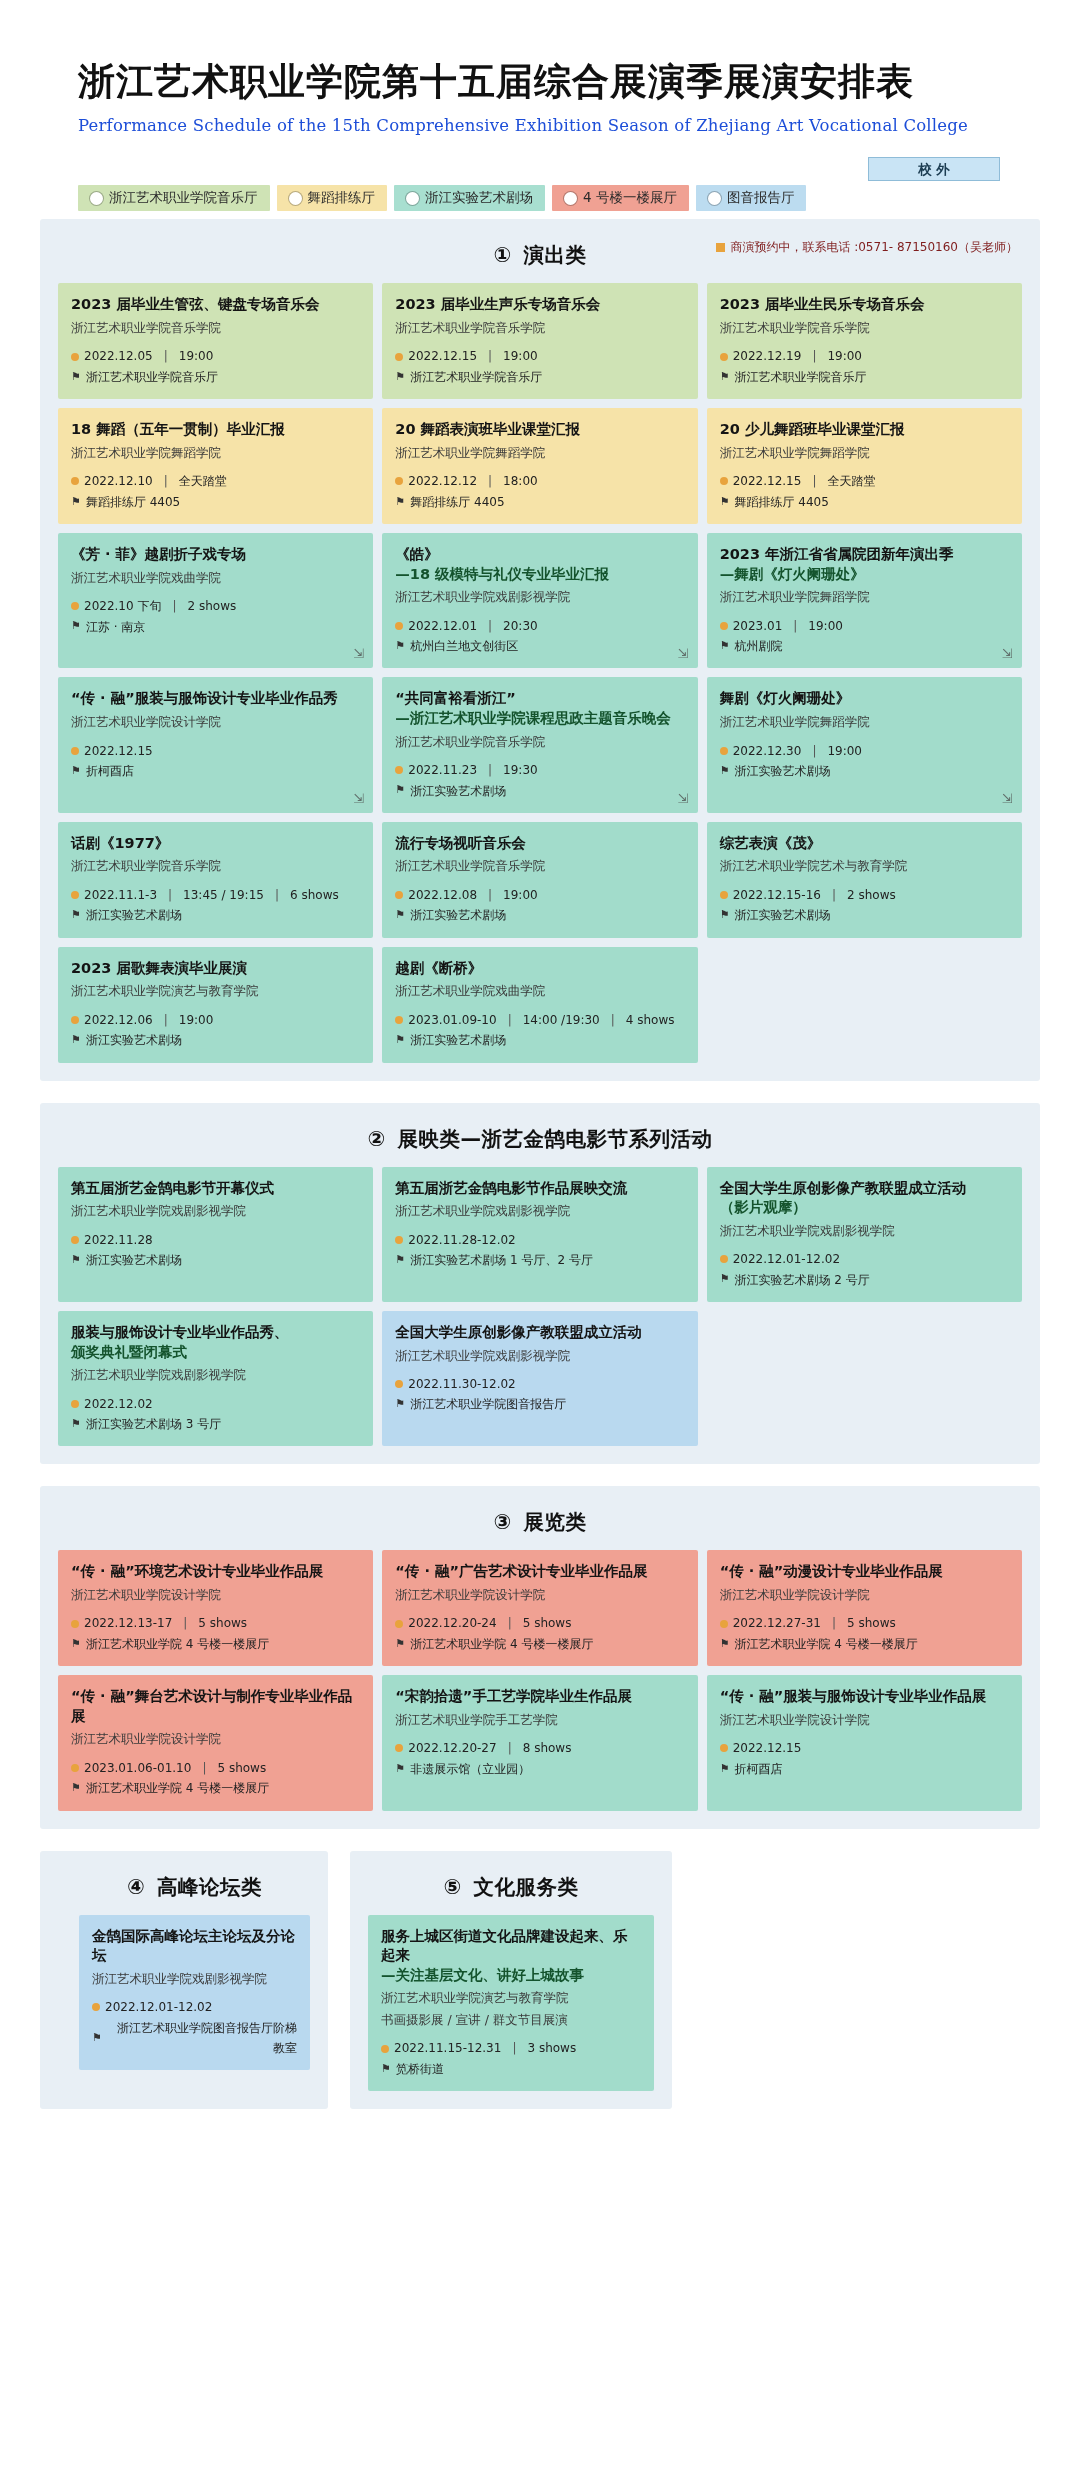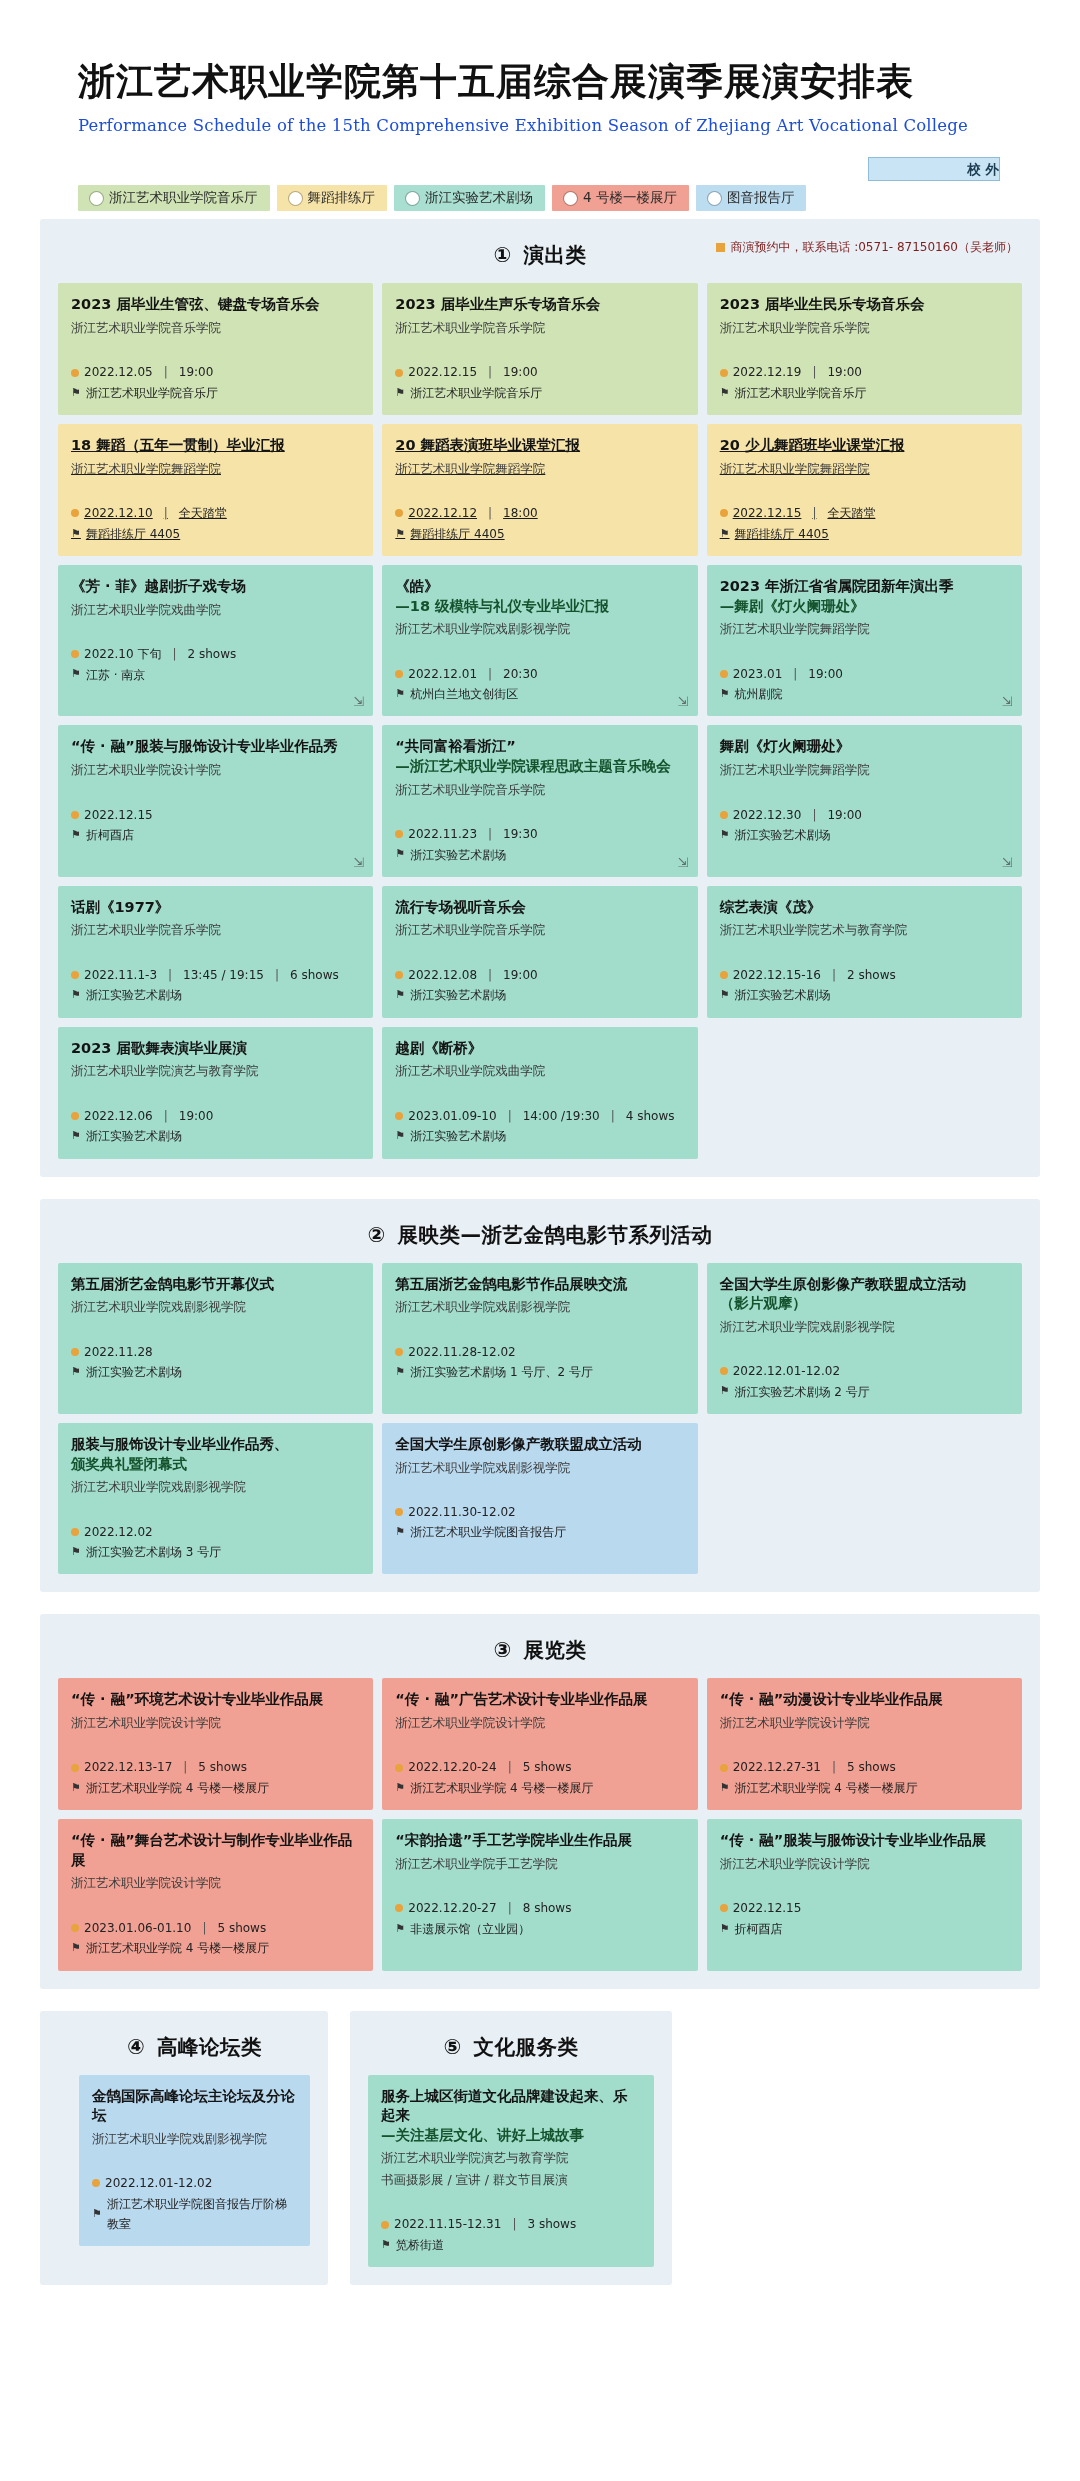--- a/index.html
+++ b/index.html
@@ -22,21 +22,21 @@
     margin-top:12px;font-size:16.5px;color:#1d4ed8;font-weight:normal;
     font-family:"DejaVu Serif","Liberation Serif",serif;
     letter-spacing:.2px;
   }
 
   
   .legend-outer{margin:22px 0 0 0;position:relative;height:62px;}
   .legend-offcampus{
     position:absolute;right:80px;top:0;width:130px;height:22px;
     background:#c9e4f5;border:1px solid #8fbcd8;
-    font-size:13.5px;text-align:right;line-height:22px;color:#1c3d52;font-weight:bold;
+    font-size:13.5px;text-align:center;line-height:22px;color:#1c3d52;font-weight:bold;
   }
   .legend-row{
     position:absolute;left:78px;top:28px;display:flex;gap:7px;
   }
   .legend-chip{
     height:26px;display:flex;align-items:center;gap:6px;
     padding:0 12px;font-size:13.5px;color:#2a2a2a;border-radius:1px;
     white-space:nowrap;
   }
   .legend-dot{width:9px;height:9px;border-radius:50%;border:2px solid #fff;box-shadow:0 0 0 1px rgba(0,0,0,.25);}
@@ -64,32 +64,32 @@
 
   .grid{display:flex;flex-wrap:wrap;gap:9px;}
   .card{
     width:calc((100% - 18px)/3);box-sizing:border-box;
     padding:12px 13px 12px 13px;position:relative;border-radius:2px;
     min-height:86px;
   }
   .card .name{font-size:14.5px;font-weight:bold;color:#141414;line-height:1.35;}
   .card .name2{font-size:14.5px;font-weight:bold;color:#14532d;line-height:1.35;}
   .card .org{font-size:12.5px;color:#3a3a3a;margin-top:4px;line-height:1.4;}
-  .card .meta{margin-top:26px;font-size:12px;color:#222;line-height:1.7;}
+  .card .meta{margin-top:10px;font-size:12px;color:#222;line-height:1.7;text-align:right;}
   .card .meta .line{display:flex;align-items:center;gap:5px;}
   .bullet{width:8px;height:8px;border-radius:50%;background:#e8a33d;display:inline-block;flex:none;}
   .pin{font-size:11px;color:#333;flex:none;}
   .sep{margin:0 6px;color:#555;}
   .corner{
     position:absolute;right:9px;bottom:7px;font-size:13px;color:#4a4a4a;opacity:.75;
   }
 
   
   .p-green{background:#cfe3b5;}
-  .p-yellow{background:#f6e3a8;text-decoration:underline;}
+  .p-yellow{background:#f6e3a8;}
   .p-teal{background:#a2dccb;}
   .p-red{background:#f0a193;}
   .p-blue{background:#b9d9ef;}
 
   .section-narrow-row{display:flex;gap:22px;margin:0 40px 26px 40px;}
   .section-narrow-row .section{margin:0;flex:none;}
   .sec4{width:288px;padding-left:39px;}
   .sec5{width:322px;}
   .section-narrow-row .card{width:100%;}
 

